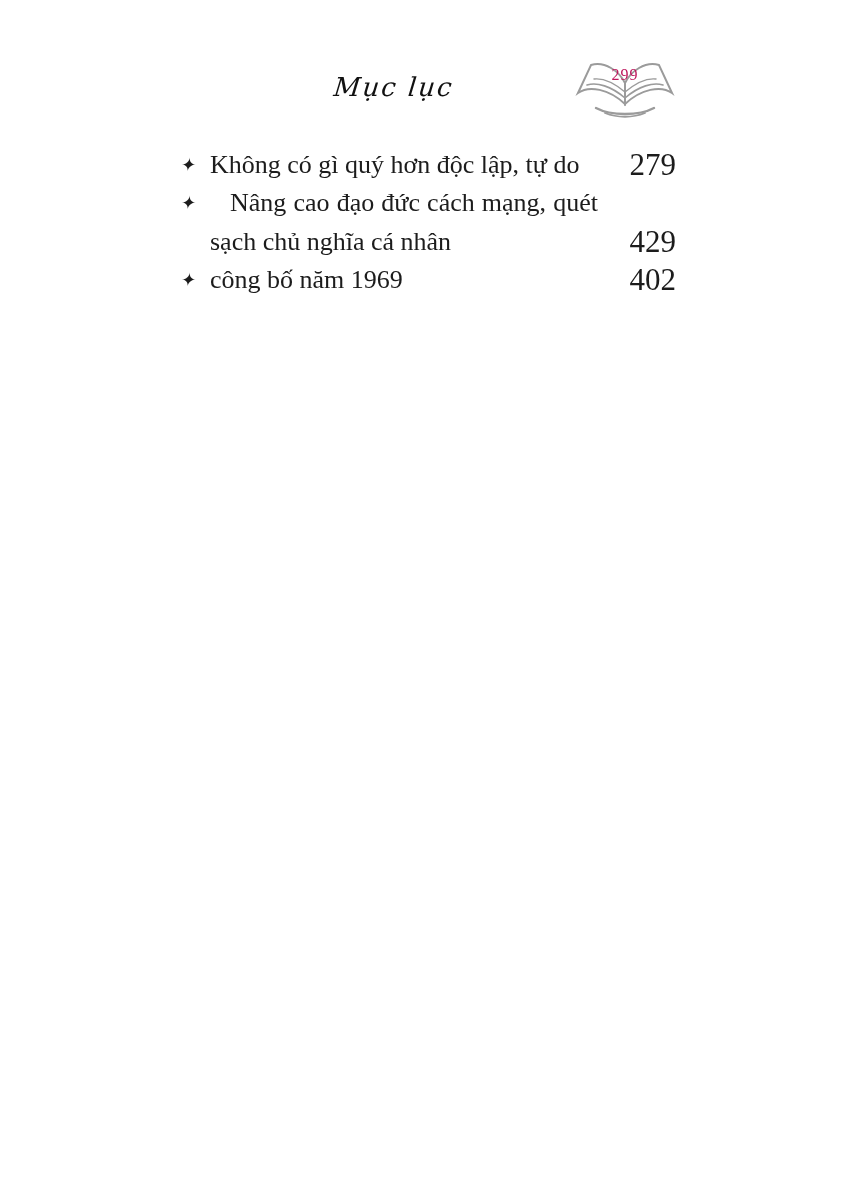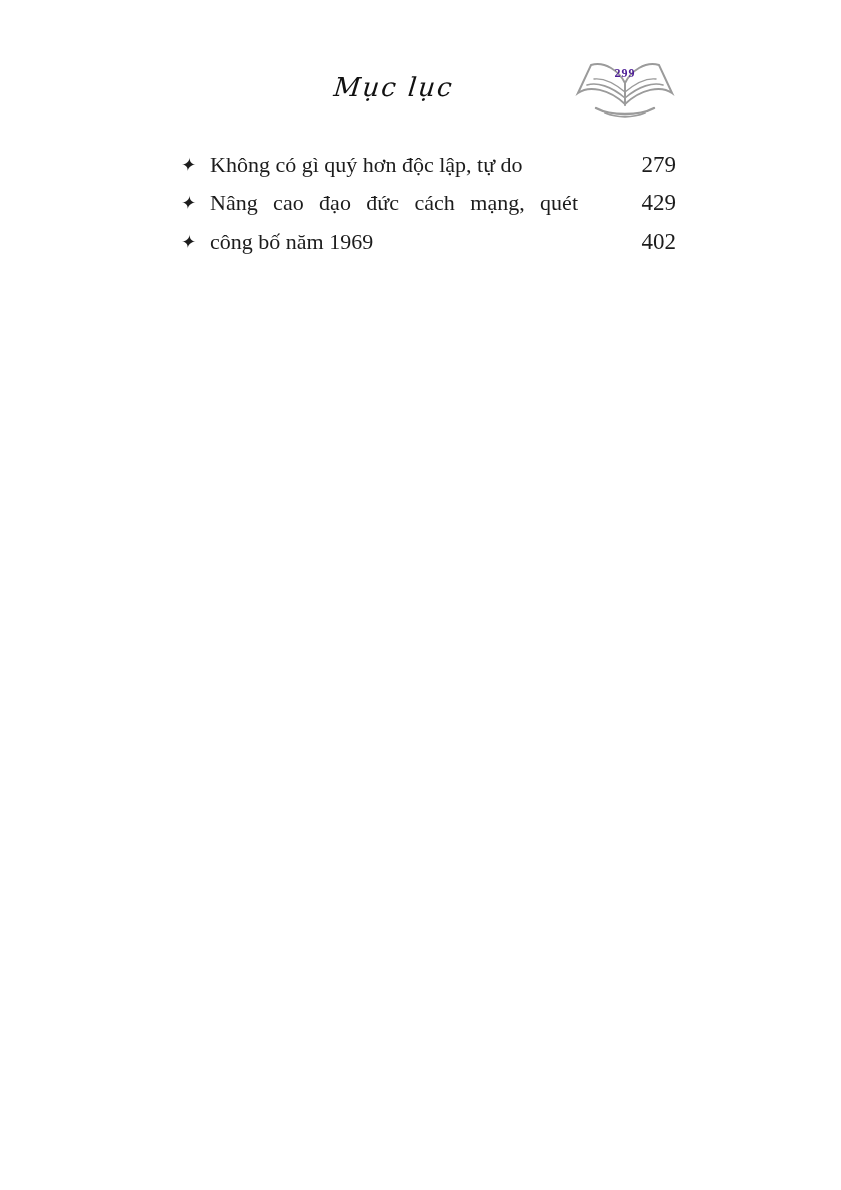--- a/index.html
+++ b/index.html
@@ -33,24 +33,24 @@
     height: 60px;
   }
   .badge svg { position: absolute; left: 0; top: 0; }
   .badge .num {
     position: absolute;
     left: 0;
     top: 8px;
     width: 100%;
     text-align: center;
     font-family: "Liberation Serif", serif;
-    font-weight: bold;
-    font-size: 12px;
+    font-weight: normal;
+    font-size: 16px;
     letter-spacing: 1px;
-    color: #4c1d95;
+    color: #be185d;
   }
 
   
   .toc {
     position: absolute;
     left: 183px;
     top: 146px;
     width: 493px;
   }
   .entry { position: relative; padding-left: 27px; }
@@ -58,37 +58,38 @@
     position: absolute;
     left: -2px;
     top: 0;
     width: 20px;
     line-height: 38.4px;
     font-size: 18px;
     color: #1c1c1c;
     transform: skewX(-10deg);
   }
   .line {
-    font-size: 22px;
+    font-size: 26px;
     line-height: 38.4px;
     width: 368px;
     white-space: nowrap;
     color: #1c1c1c;
   }
   .line.justify {
     white-space: normal;
     text-align: justify;
     text-align-last: justify;
+    margin-left: 20px;
   }
   .pg {
     position: absolute;
     right: 0;
     bottom: 0;
     line-height: 38.4px;
-    font-size: 23px;
+    font-size: 31px;
     color: #1c1c1c;
   }
 </style>
 </head>
 <body>
 
 <div class="page">
 
   <div class="title">Mục lục</div>
 
@@ -115,20 +116,21 @@
 
     <div class="entry">
       <span class="bullet">✦</span>
       <div class="line">Không có gì quý hơn độc lập, tự do</div>
       <span class="pg">279</span>
     </div>
 
     <div class="entry">
       <span class="bullet">✦</span>
       <div class="line justify">Nâng cao đạo đức cách mạng, quét</div>
+      <div class="line">sạch chủ nghĩa cá nhân</div>
       <span class="pg">429</span>
     </div>
 
     <div class="entry">
       <span class="bullet">✦</span>
       <div class="line">công bố năm 1969</div>
       <span class="pg">402</span>
     </div>
 
   </div>

